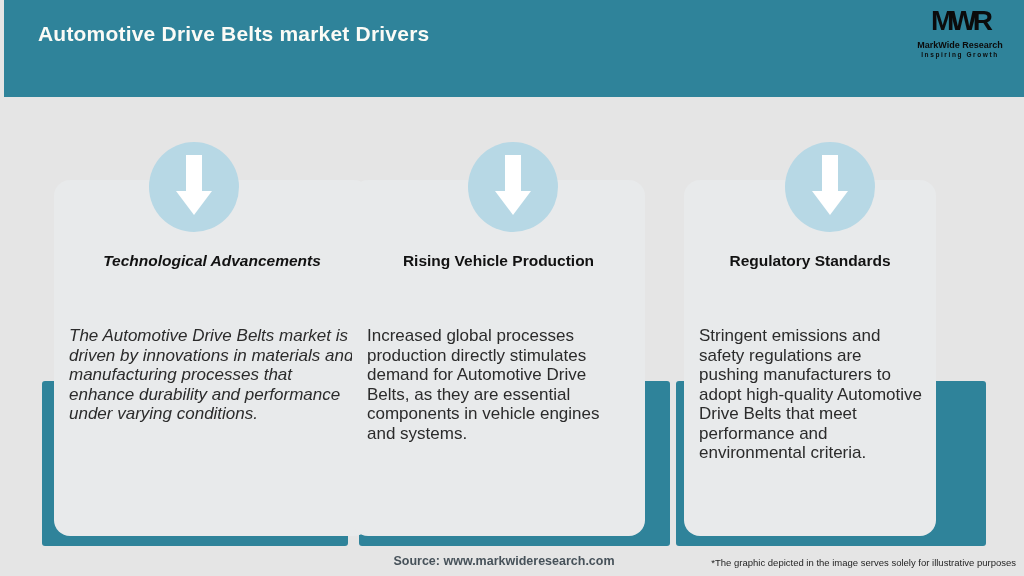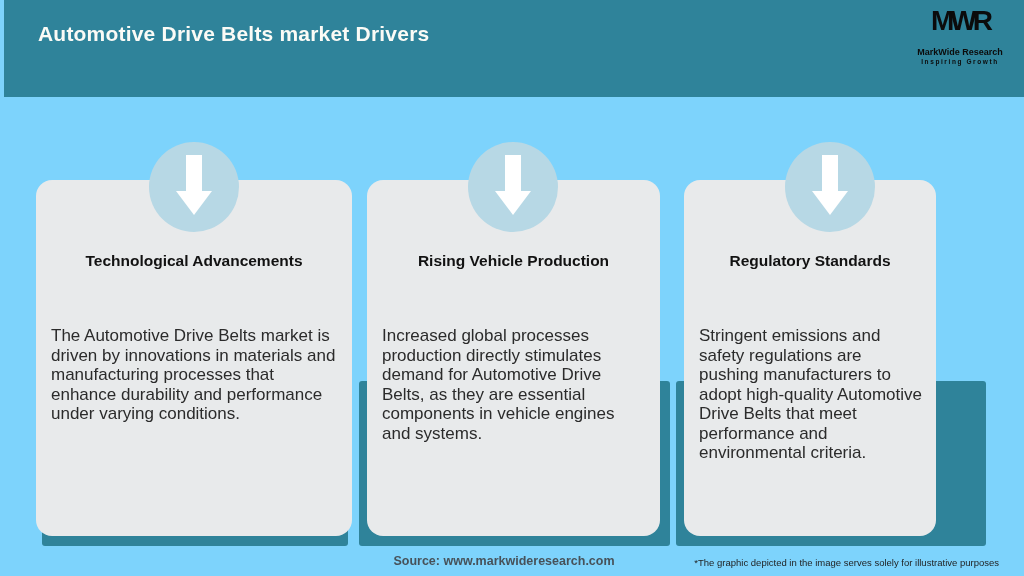--- a/index.html
+++ b/index.html
@@ -3,21 +3,21 @@
 <meta charset="utf-8">
 <style>
   * { margin: 0; padding: 0; box-sizing: border-box; }
   html, body { background: #ffffff; }
   body { font-family: "Liberation Sans", sans-serif; }
 
   .canvas {
     position: relative;
     width: 1024px;
     height: 576px;
-    background: #7dd3fc;
+    background: #e5e5e5;
     overflow: hidden;
   }
 
   
   .header {
     position: absolute;
     left: 4px; top: 0;
     width: 1020px; height: 97px;
     background: #2F839A;
   }
@@ -39,21 +39,21 @@
   .logo-acronym {
     font-size: 28px;
     font-weight: 800;
     letter-spacing: -4px;
     line-height: 0.95;
     color: #0B0B0B;
   }
   .logo-name {
     font-size: 9px;
     font-weight: 700;
-    margin-top: 12px;
+    margin-top: 5px;
     color: #0B0B0B;
     white-space: nowrap;
   }
   .logo-tagline {
     font-size: 6.5px;
     font-weight: 600;
     letter-spacing: 1.6px;
     margin-top: 1px;
     color: #0B0B0B;
     white-space: nowrap;
@@ -72,22 +72,22 @@
   .band-3 { left: 676px; width: 310px; }
 
   
   .card {
     position: absolute;
     top: 180px;
     height: 356px;
     background: #E8EAEB;
     border-radius: 16px;
   }
-  .card-1 { left: 36px;  width: 316px; }
-  .card-2 { left: 367px; width: 293px; }
+  .card-1 { left: 54px;  width: 316px; font-style: italic; }
+  .card-2 { left: 352px; width: 293px; }
   .card-3 { left: 684px; width: 252px; }
 
   .card-title {
     position: absolute;
     left: 0; right: 0;
     top: 72px;
     text-align: center;
     font-size: 15.5px;
     font-weight: bold;
     color: #121212;
@@ -122,21 +122,21 @@
     position: absolute;
     left: 339px; top: 554px;
     width: 330px;
     text-align: center;
     font-size: 12.5px;
     font-weight: bold;
     color: #47525A;
   }
   .disclaimer {
     position: absolute;
-    right: 25px; top: 557px;
+    right: 8px; top: 557px;
     font-size: 9.5px;
     color: #1F1F1F;
   }
 </style>
 </head>
 <body>
 
 <div class="canvas">
 
   <div class="header">

